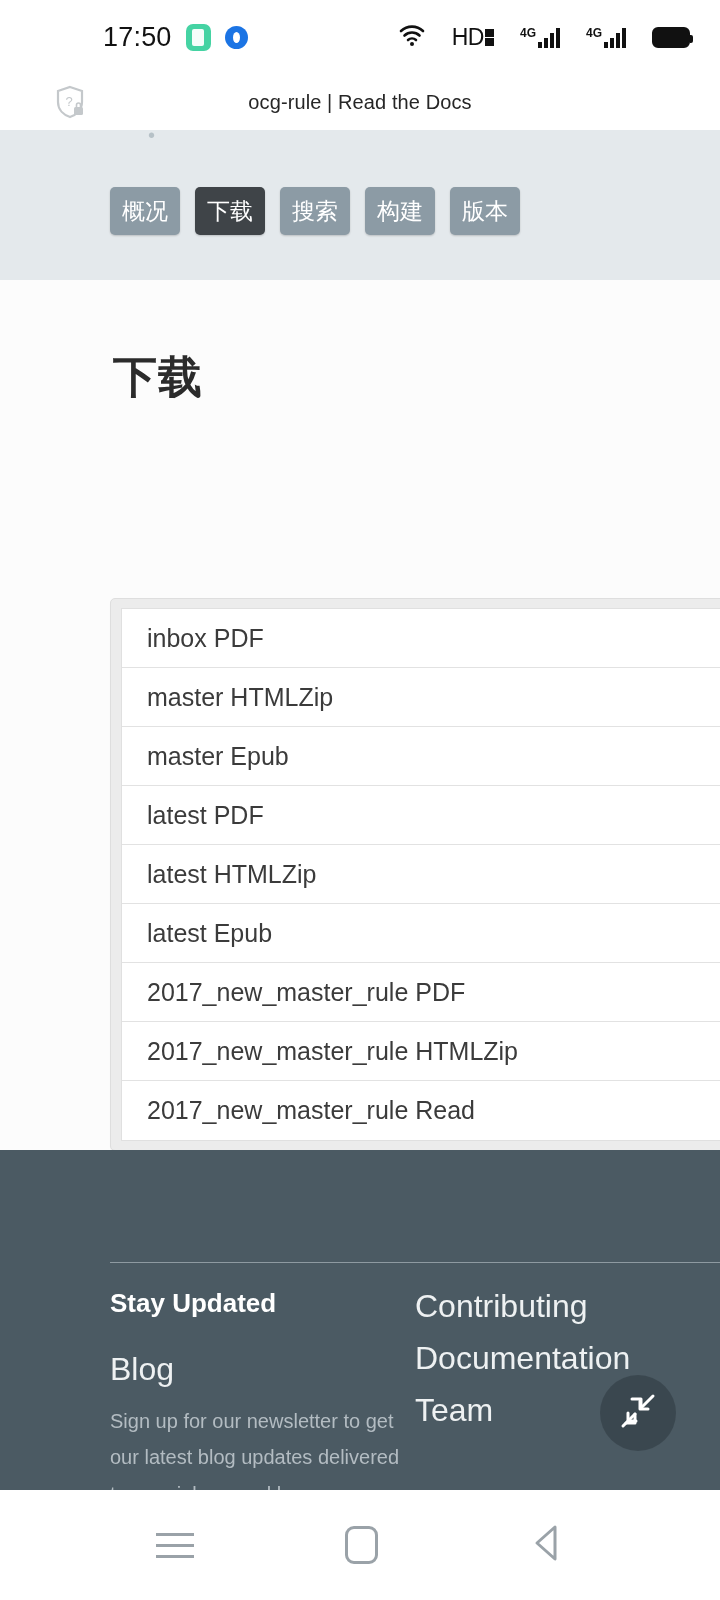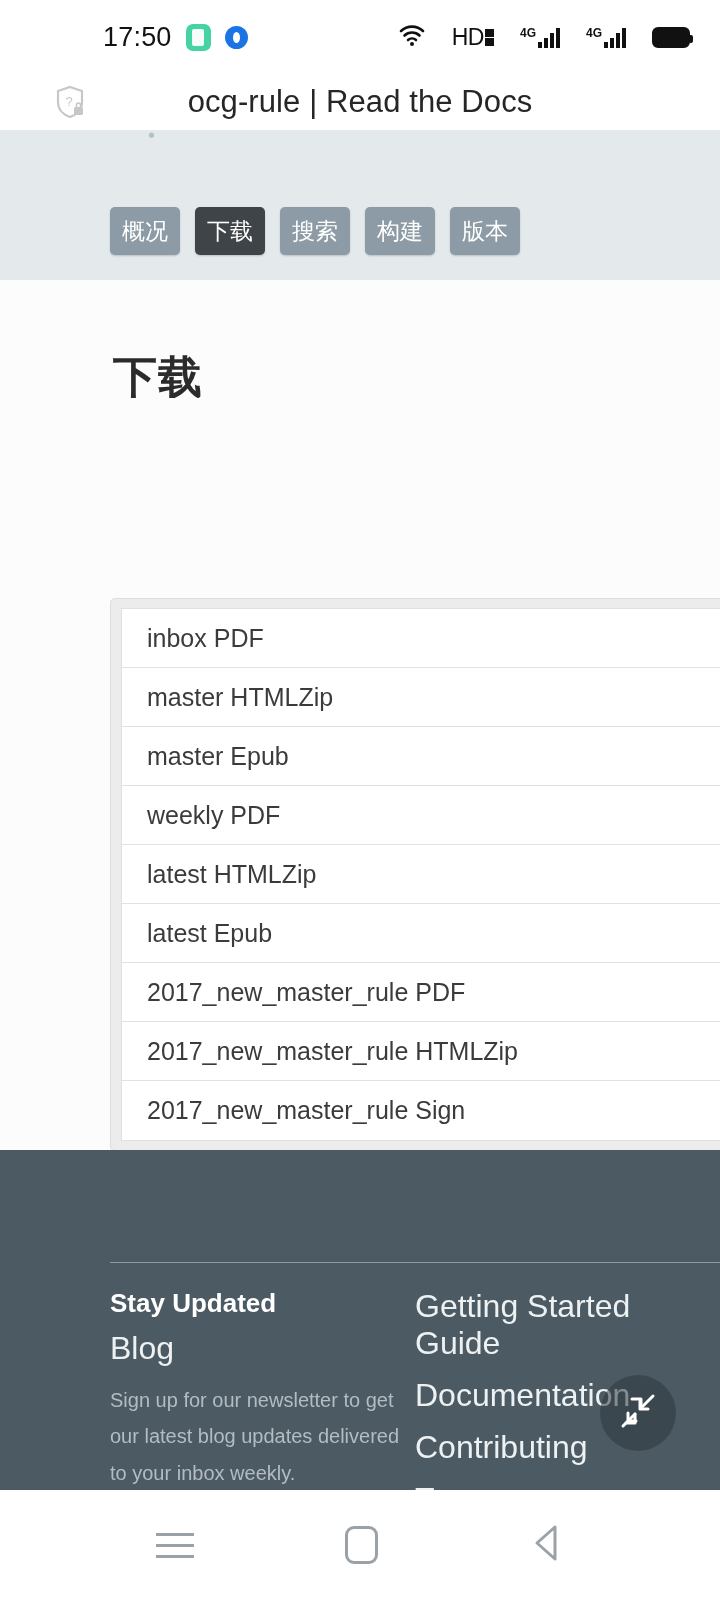--- a/index.html
+++ b/index.html
@@ -150,21 +150,21 @@
     align-items: center;
   }
   .shield-icon {
     margin-left: 55px;
     width: 30px; height: 34px;
   }
   .page-title {
     position: absolute;
     left: 0; right: 0;
     text-align: center;
-    font-size: 31px;
+    font-size: 20px;
     color: #262626;
     letter-spacing: 0.1px;
   }
 
   
   .webview {
     position: absolute;
     top: 130px; left: 0;
     width: 720px;
     height: 1360px;
@@ -200,21 +200,20 @@
     padding: 4px 12px;
     border-radius: 5px;
     background: #8c9ba5;
     color: #ffffff;
     font-size: 23px;
     display: flex;
     align-items: center;
     justify-content: center;
     box-shadow: 0 1px 2px rgba(0,0,0,0.18);
     cursor: pointer;
-    margin-top: 20px;
   }
   .tab.active {
     background: #3f4448;
   }
 
   
   .content {
     position: relative;
     background: #fcfcfc;
     height: 870px;
@@ -279,21 +278,21 @@
     top: 138px;
     left: 110px;
     right: 0;
     display: flex;
   }
   .fcol { width: 348px; }
   .fcol-head {
     font-size: 26px;
     font-weight: 700;
     color: #ffffff;
-    margin-bottom: 11px;
+    margin-bottom: 32px;
   }
   .flink {
     font-size: 32px;
     color: #eef1f2;
     margin-bottom: 15px;
     cursor: pointer;
   }
   .fdesc {
     font-size: 20px;
     color: #b3bcc2;
@@ -436,56 +435,55 @@
           <div class="dl-item">
               <span>inbox PDF</span>
             </div>
           <div class="dl-item">
               <span>master HTMLZip</span>
             </div>
           <div class="dl-item">
               <span>master Epub</span>
             </div>
           <div class="dl-item">
-              <span>weekly PDF</span>
+              <span>latest PDF</span>
             </div>
           <div class="dl-item">
               <span>latest HTMLZip</span>
             </div>
           <div class="dl-item">
               <span>latest Epub</span>
             </div>
           <div class="dl-item">
               <span>2017_new_master_rule PDF</span>
             </div>
           <div class="dl-item">
               <span>2017_new_master_rule HTMLZip</span>
             </div>
           <div class="dl-item">
-              <span>2017_new_master_rule Sign</span>
+              <span>2017_new_master_rule Read</span>
             </div>
         </div>
       </div>
     </div>
 
     <div class="footer">
       <div class="footer-divider"></div>
       <div class="fcols">
 
         <div class="fcol">
           <div class="fcol-head">Stay Updated</div>
           <div class="flink">Blog</div>
           <div class="fdesc">Sign up for our newsletter to get our latest blog updates delivered to your inbox weekly.</div>
 
         </div>
 
         <div class="fcol">
-          <div class="flink">Getting Started Guide</div>
+          <div class="flink">Contributing</div>
           <div class="flink">Documentation</div>
-          <div class="flink">Contributing</div>
           <div class="flink">Team</div>
 
         </div>
 
       </div>
     </div>
 
   </div>
 
   <div class="fab">

